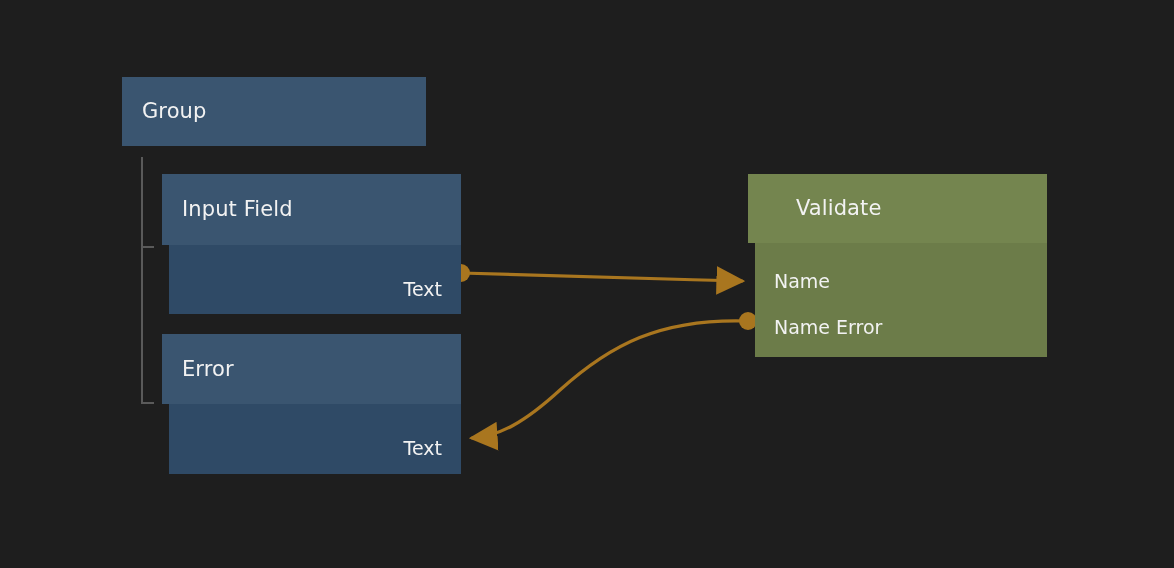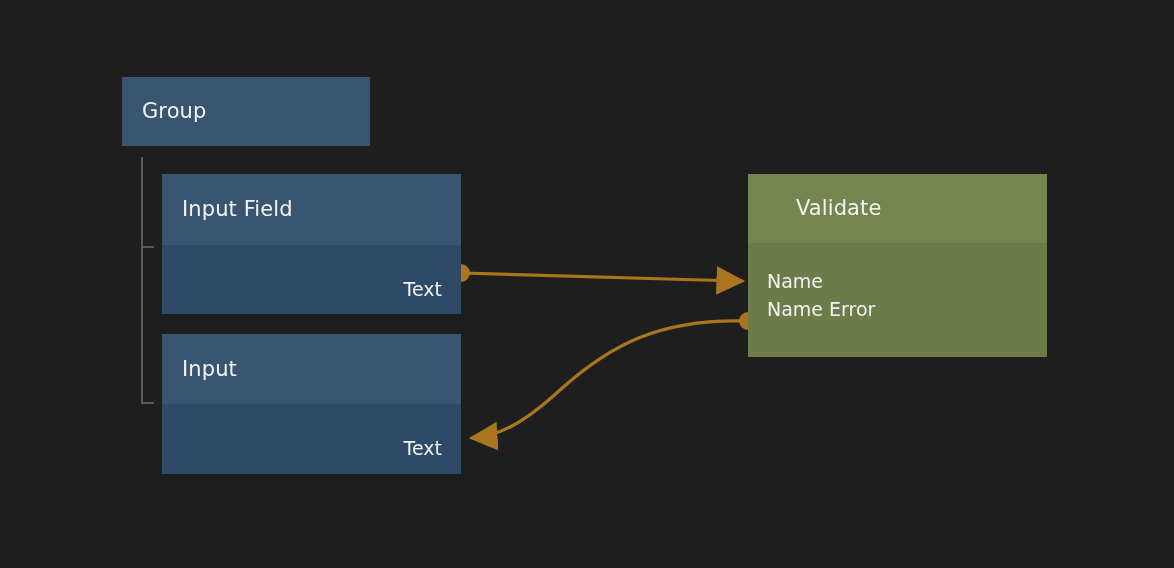--- a/index.html
+++ b/index.html
@@ -39,20 +39,21 @@
   .node-title {
     color: #f2f2f2;
     font-size: 21px;
     font-weight: 400;
     letter-spacing: 0.1px;
     line-height: 1;
   }
   .node-body {
     box-sizing: border-box;
     position: relative;
+    margin-left: 7px;
   }
 
   
   .node.blue .node-header { background: #3a5570; }
   .node.blue .node-body   { background: #2f4a66; }
 
   
   .node.green .node-header { background: #74854f; }
   .node.green .node-body   { background: #6c7c49; }
 
@@ -121,55 +122,55 @@
 
     <circle cx="461" cy="273" r="9" fill="#a9761f"></circle>
     <circle cx="748" cy="321" r="9" fill="#a9761f"></circle>
   </svg>
 
   <div class="group-bracket" style="left:141px; top:157px; height:247px;">
     <div class="bracket-tick" style="left:0px; top:89px; width:11px;"></div>
     <div class="bracket-tick" style="left:0px; top:245px; width:11px;"></div>
   </div>
 
-  <div class="node blue" style="left:122px; top:77px; width:248px; height:69px;">
+  <div class="node blue" style="left:122px; top:77px; width:304px; height:69px;">
     <div class="node-header" style="height:69px;">
       <span class="node-title">Group</span>
     </div>
   </div>
 
   <div class="node blue" style="left:162px; top:174px; width:299px; height:140px;">
     <div class="node-header" style="height:71px;">
       <span class="node-title">Input Field</span>
     </div>
     <div class="node-body" style="height:69px;">
       <div class="port-row out" style="top:32px;">
         <span class="port-label">Text</span>
       </div>
     </div>
   </div>
 
   <div class="node blue" style="left:162px; top:334px; width:299px; height:140px;">
     <div class="node-header" style="height:70px;">
-      <span class="node-title">Input</span>
+      <span class="node-title">Error</span>
     </div>
     <div class="node-body" style="height:70px;">
       <div class="port-row out" style="top:32px;">
         <span class="port-label">Text</span>
       </div>
     </div>
   </div>
 
   <div class="node green" style="left:748px; top:174px; width:299px; height:183px;">
     <div class="node-header" style="height:69px;padding-left:48px;">
       <span class="node-title">Validate</span>
     </div>
     <div class="node-body" style="height:114px;">
       <div class="port-row in" style="top:26px;justify-content:flex-end;">
         <span class="port-label">Name</span>
       </div>
-      <div class="port-row in" style="top:54px;">
+      <div class="port-row in" style="top:72px;">
         <span class="port-label">Name Error</span>
       </div>
     </div>
   </div>
 
 </div>
 
 </body></html>

